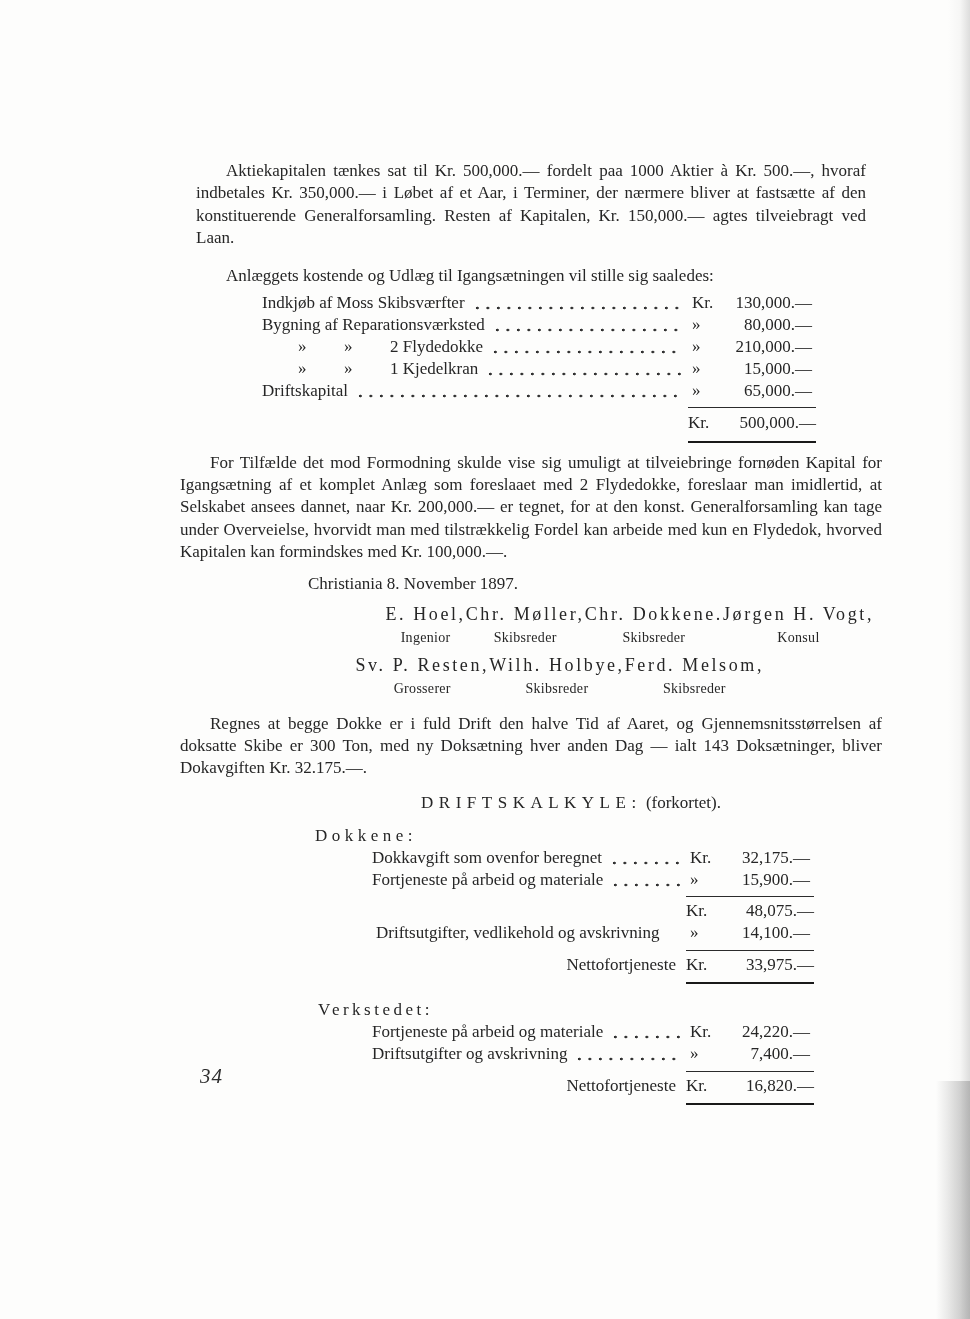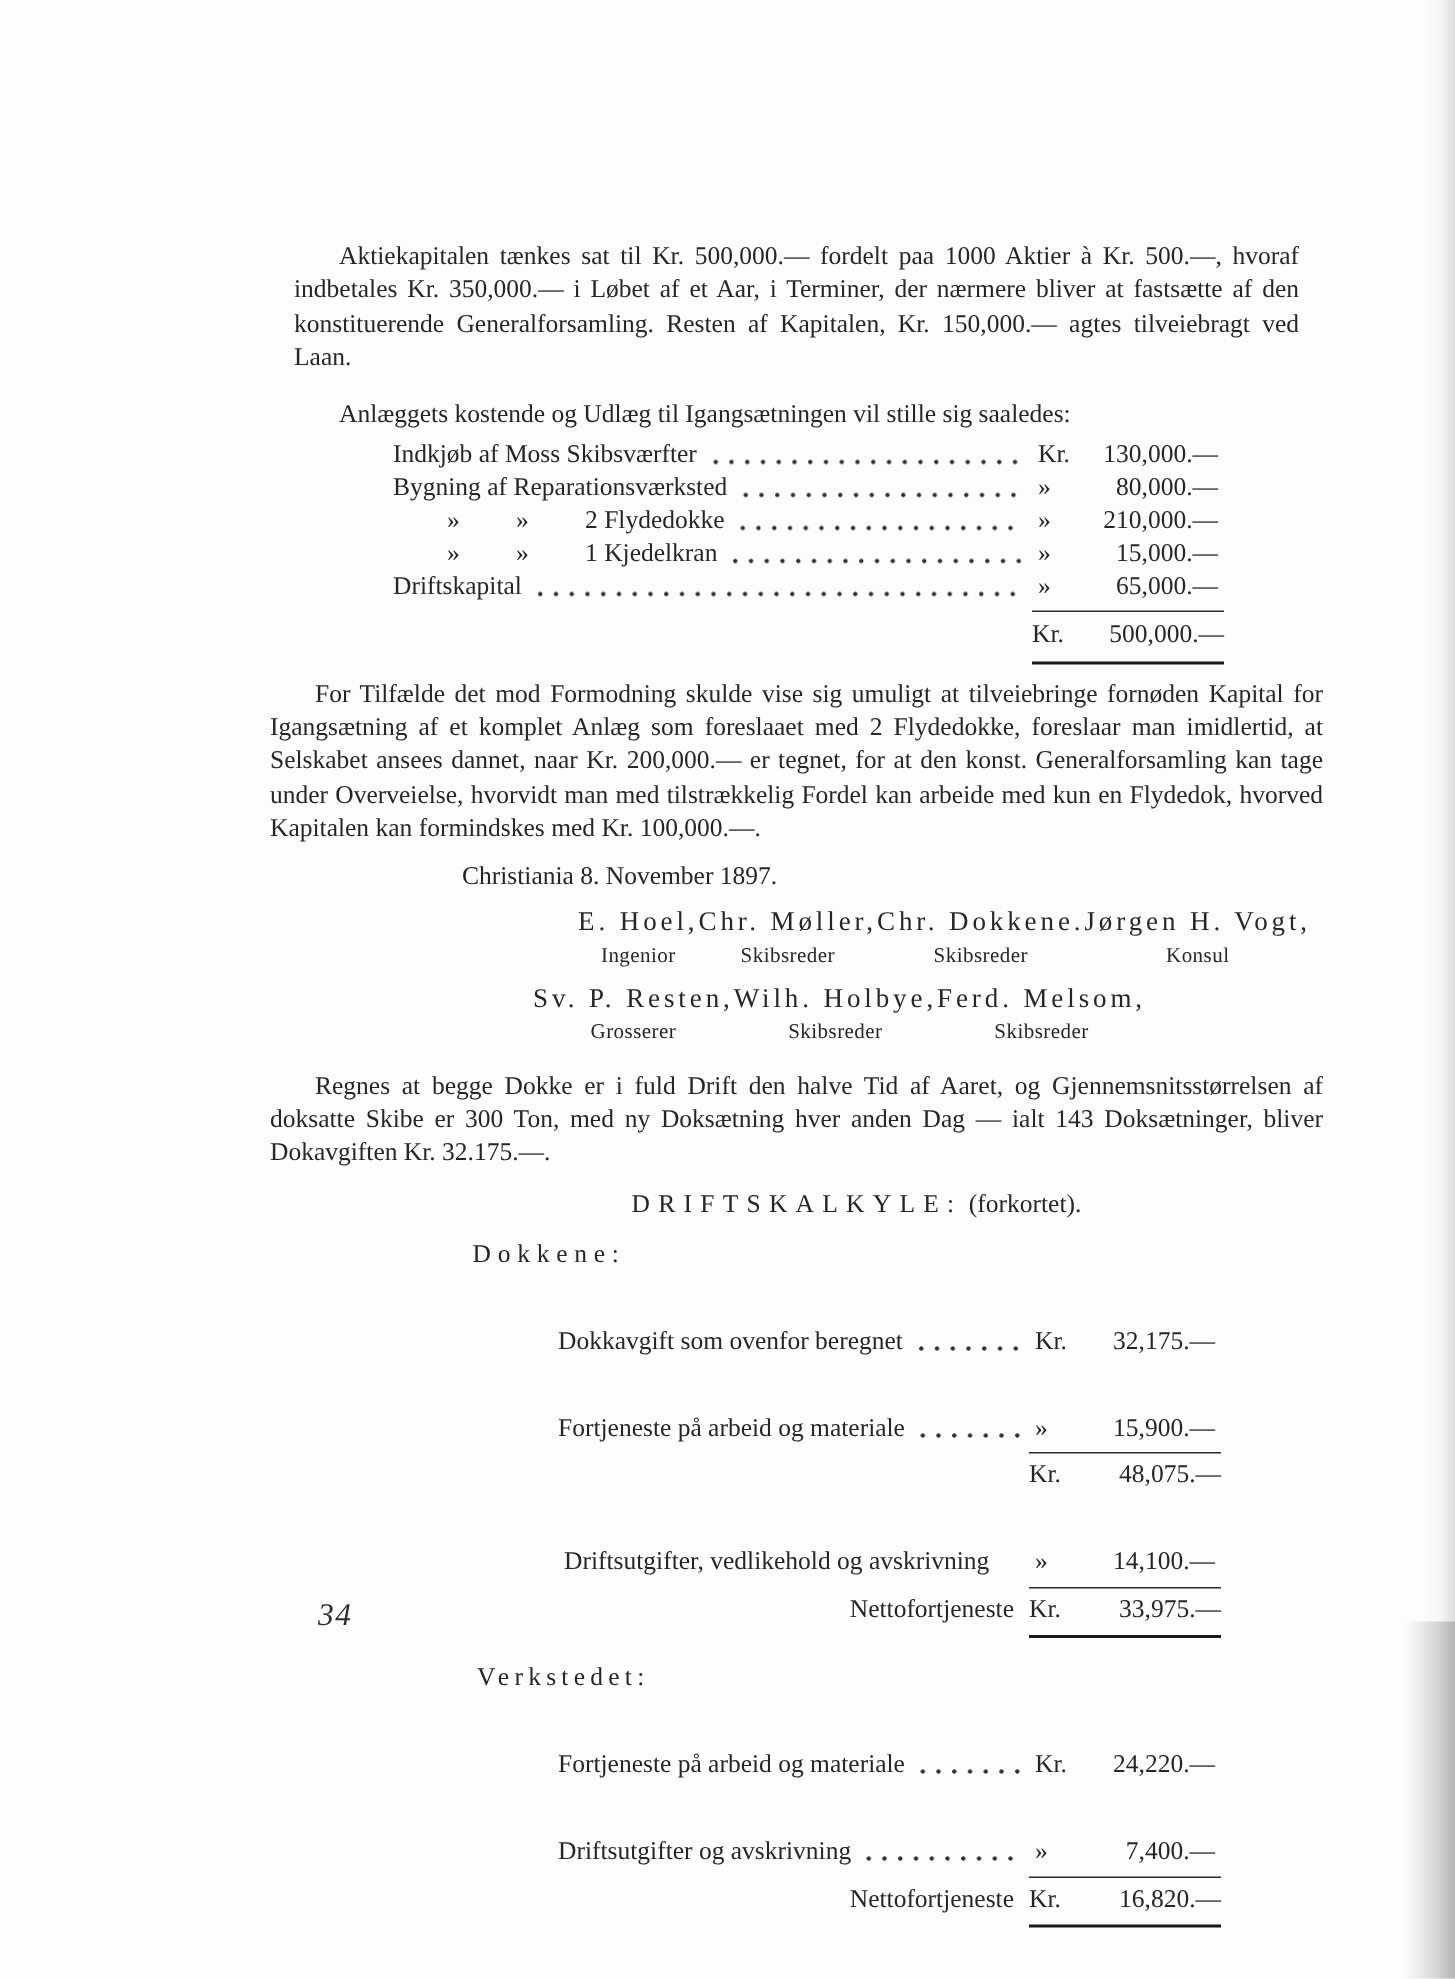--- a/index.html
+++ b/index.html
@@ -73,33 +73,33 @@
   .heading-fly { margin: 10px 0 9px 0; padding-left: 74px; }
   .heading-kalkyle { margin: 13px 0 10px 0; padding-left: 80px; }
   .lsp { letter-spacing: 5px; }
   .lsp2 { letter-spacing: 5.5px; }
   .suffix { letter-spacing: 0; }
 
   .calc-head { margin-left: 135px; letter-spacing: 4.5px; height: 22px; }
   .calc-head.verk { margin-left: 138px; letter-spacing: 3.5px; margin-top: 15px; }
   .lab2 { margin-left: 192px; }
   .lab3 { margin-left: 196px; }
-  .calcrow { padding-right: 72px; margin-top: 36px; }
+  .calcrow { padding-right: 72px; }
 
   .endrow { display: flex; justify-content: flex-end; align-items: baseline; padding-right: 68px; }
   .subtotal-row { margin-top: 5px; height: 26px; }
   .netrow { margin-top: 6px; margin-bottom: 6px; }
   .netlabel { margin-right: 10px; white-space: nowrap; }
   .netbox { display: flex; align-items: baseline; width: 128px; border-top: 1.4px solid #2b2b2b; padding-top: 3px; }
   .netbox .amt { flex: 1; width: auto; }
   .netbox.thickbottom { border-bottom: 2.8px solid #191919; padding-bottom: 6px; }
 
   
   .page-number {
-    position: absolute; left: 212px; top: 1064px;
+    position: absolute; left: 200px; top: 1064px;
     font-size: 21px; font-style: italic; letter-spacing: 1px; color: #2e2e2e;
   }
 </style>
 </head>
 <body>
 
 <div class="page">
 
   <div class="content">
 

